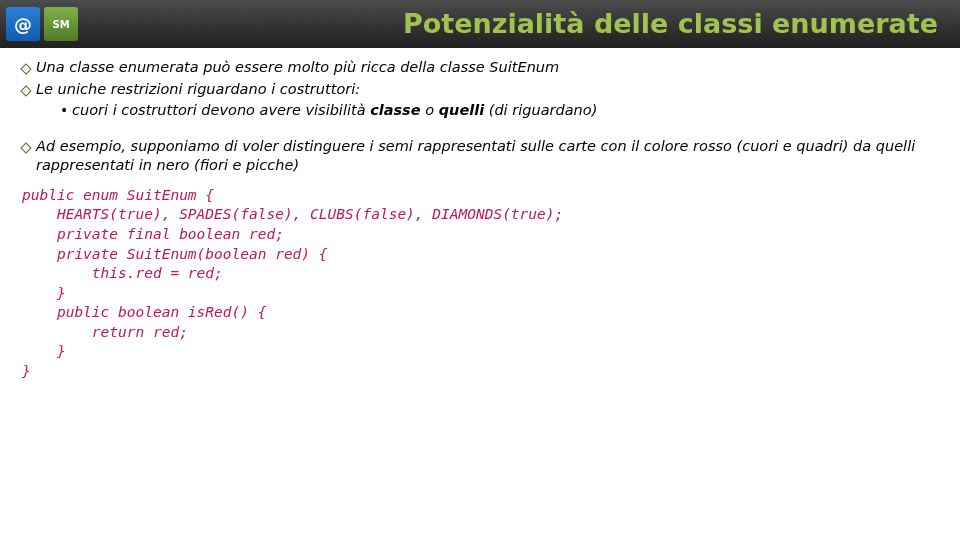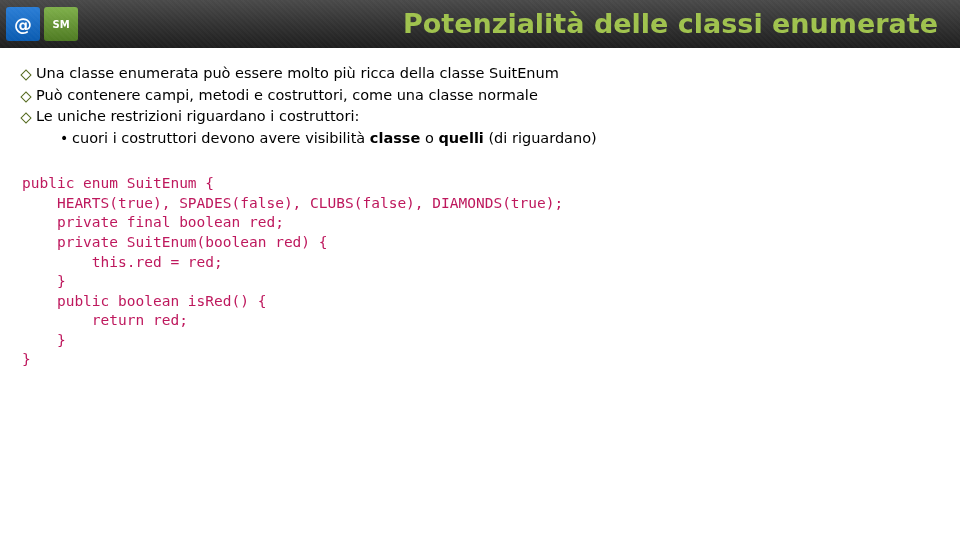--- a/index.html
+++ b/index.html
@@ -55,23 +55,24 @@
   }
   .title {
     color: #9fc24d;
     font-size: 27px;
     font-weight: bold;
     position: absolute;
     right: 22px;
     top: 8px;
   }
   .content {
-    padding: 16px 22px 0 22px;
+    padding: 10px 22px 0 22px;
     font-size: 14.5px;
     color: #000;
+    font-style: italic;
   }
   ul.main-list {
     list-style: none;
     padding-left: 0;
   }
   ul.main-list > li {
     position: relative;
     padding-left: 14px;
     margin-bottom: 2px;
     line-height: 1.35;
@@ -129,32 +130,32 @@
         <br>
       <span>M</span>
     </div>
   </div>
   <div class="title">Potenzialità delle classi enumerate</div>
 </div>
 
 <div class="content">
   <ul class="main-list">
     <li>Una classe enumerata può essere molto più ricca della classe SuitEnum</li>
-    <li>Può contenere campi, metodi e costruttori, come una classe normale</li>
     <li>
       <span>Le uniche restrizioni riguardano i costruttori:</span>
       <ul class="sub-list">
         <li>
           <span>cuori i costruttori devono avere visibilità </span><span class="bold">classe</span><span> o </span><span class="bold">quelli</span><span> (di riguardano)</span>
         </li>
       </ul>
     </li>
   </ul>
   <div class="spacer"></div>
   <ul class="main-list">
+    <li>Ad esempio, supponiamo di voler distinguere i semi rappresentati sulle carte con il colore rosso (cuori e quadri) da quelli rappresentati in nero (fiori e picche)</li>
   </ul>
   <div class="code-block">public enum SuitEnum {
     HEARTS(true), SPADES(false), CLUBS(false), DIAMONDS(true);
     private final boolean red;
     private SuitEnum(boolean red) {
         this.red = red;
     }
     public boolean isRed() {
         return red;
     }

